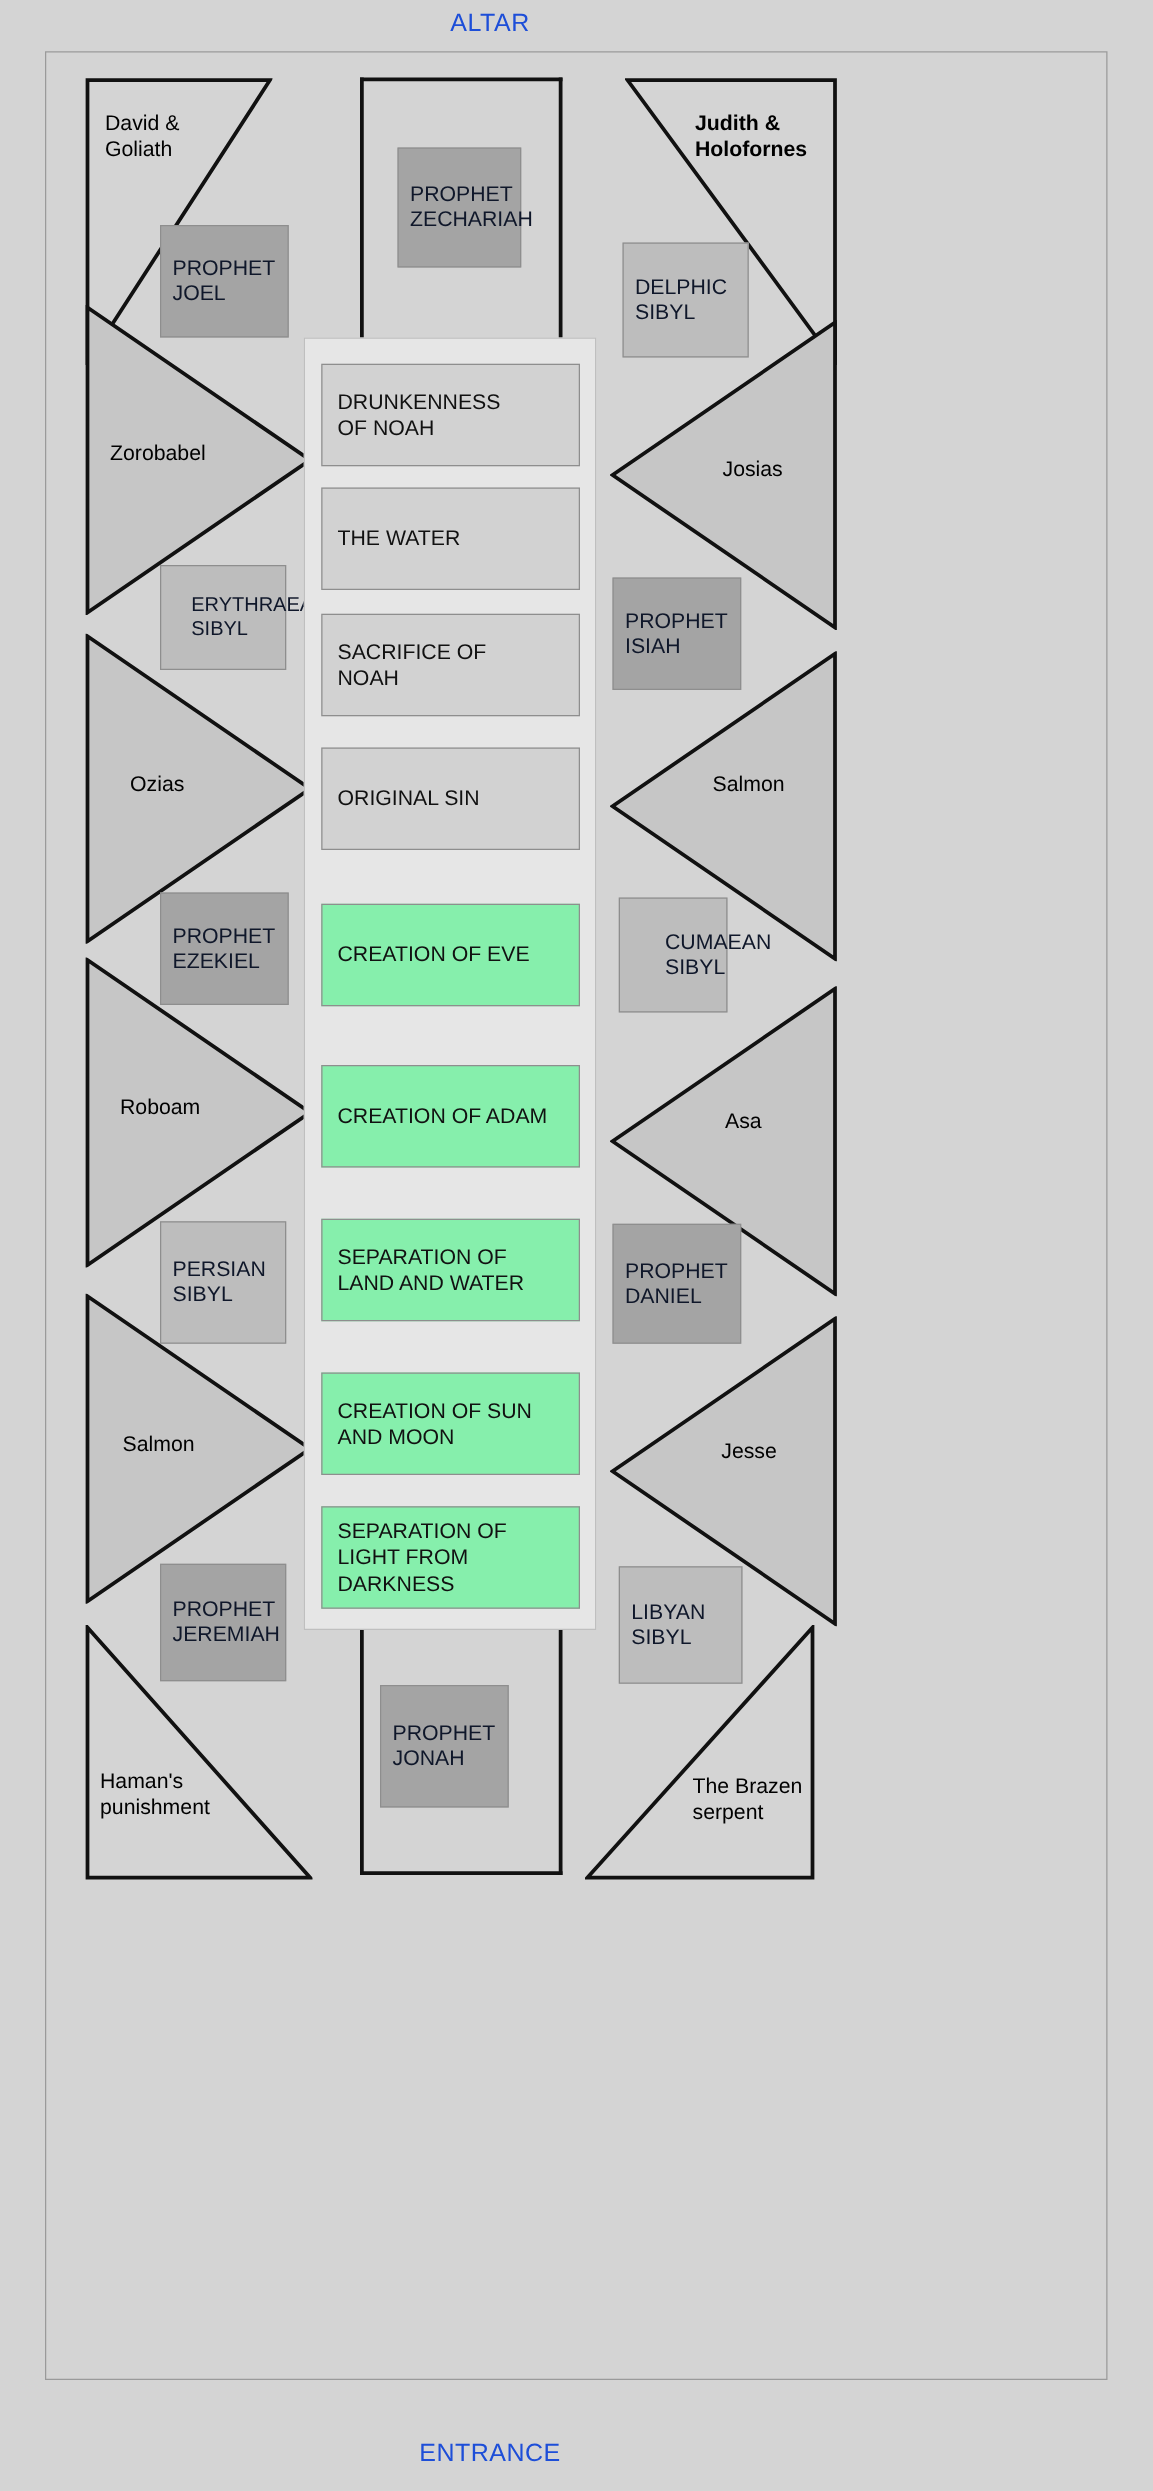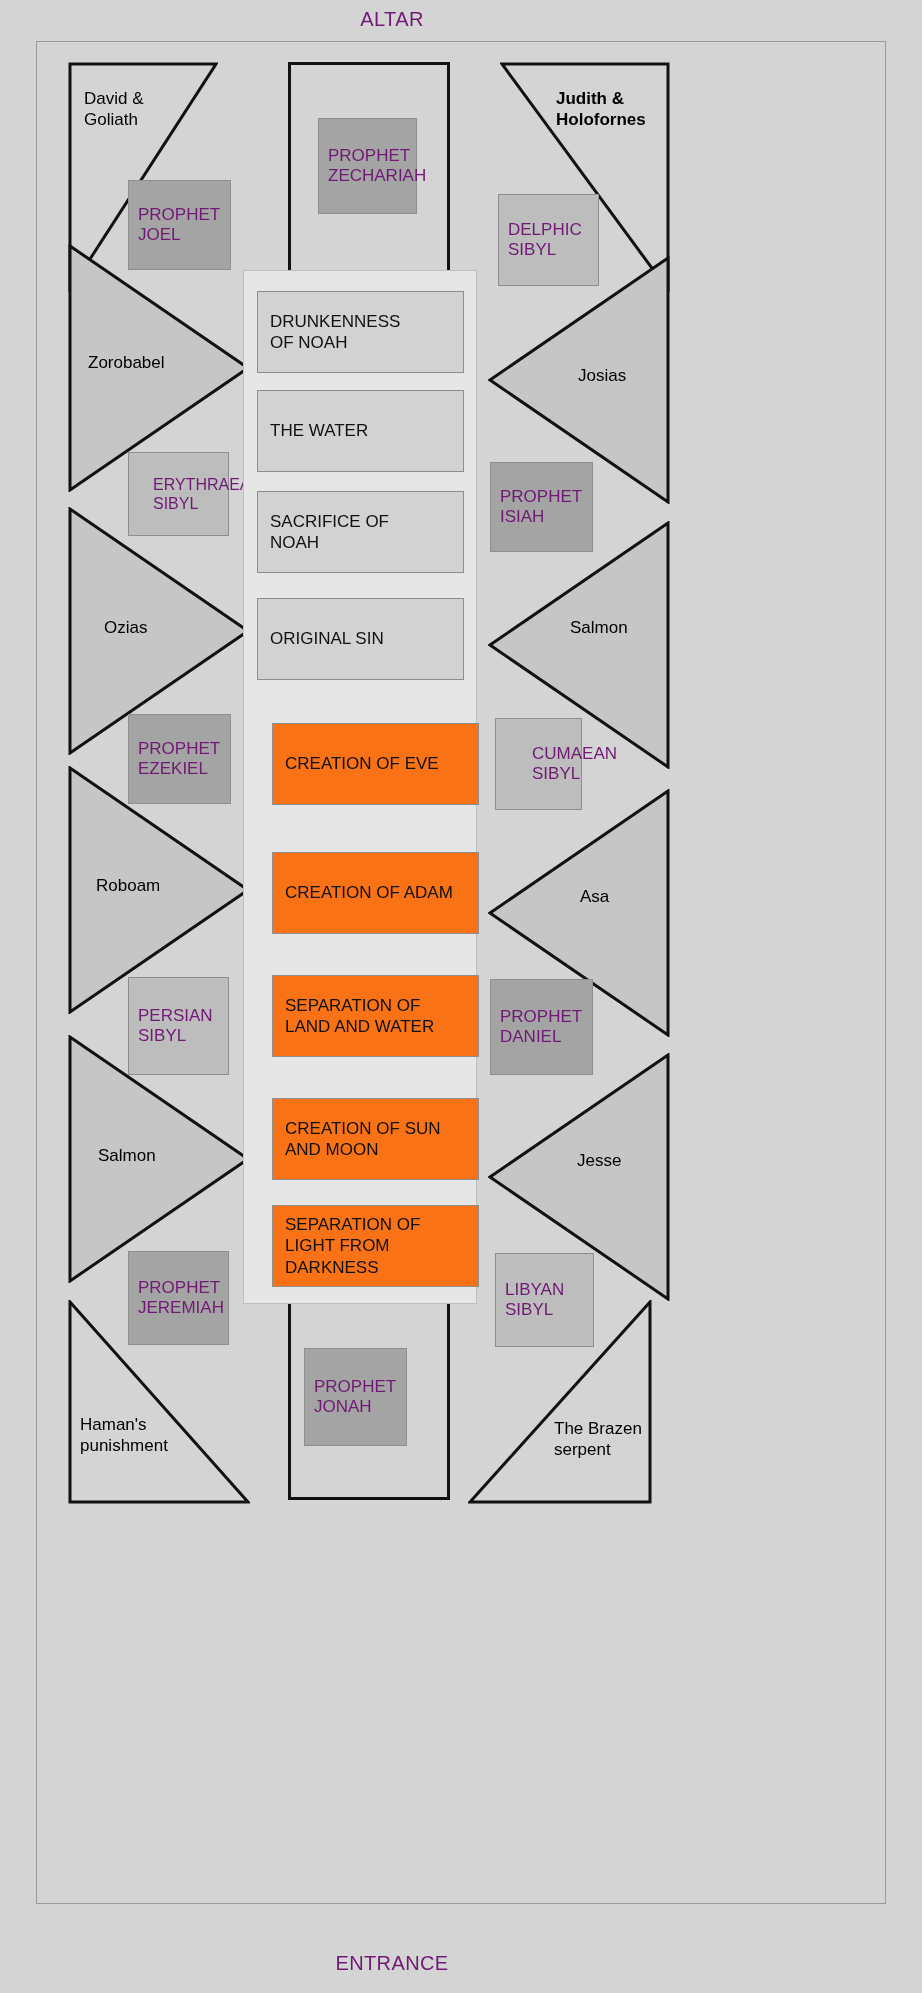--- a/index.html
+++ b/index.html
@@ -25,21 +25,21 @@
   }
 
   
   .caption {
     position: absolute;
     left: 0;
     width: 784px;
     text-align: center;
     font-size: 20px;
     letter-spacing: 0.4px;
-    color: #701a75;
+    color: #1d4ed8;
   }
   #caption-altar   { top: 8px; }
   #caption-entrance{ top: 1952px; }
 
   
   #chapel-outline {
     position: absolute;
     left: 36px;
     top: 41px;
     width: 850px;
@@ -54,21 +54,21 @@
 
   
   .seer {
     position: absolute;
     box-sizing: border-box;
     border: 1px solid #8e8e8e;
     display: flex;
     align-items: center;
     font-size: 17px;
     line-height: 1.2;
-    color: #701a75;
+    color: #0f172a;
     white-space: pre-line;
     padding-left: 9px;
     padding-right: 4px;
     z-index: 4;
   }
   .seer.prophet { background: #a4a4a4; }
   .seer.sibyl   { background: #bdbdbd; }
   .seer.small   { font-size: 16px; padding-left: 24px; }
 
   
@@ -92,21 +92,21 @@
     display: flex;
     align-items: center;
     font-size: 17px;
     line-height: 1.26;
     color: #111;
     white-space: pre-line;
     padding-left: 12px;
     padding-right: 6px;
   }
   .vault-panel.light { background: #d2d2d2; }
-  .vault-panel.dark  { background: #f97316; margin-left: 15px; }
+  .vault-panel.dark  { background: #86efac; }
 
   
   .bay {
     position: absolute;
     border: 3px solid #111;
     box-sizing: border-box;
     z-index: 2;
   }
   #bay-top {
     left: 288px; top: 62px; width: 162px; height: 215px;

